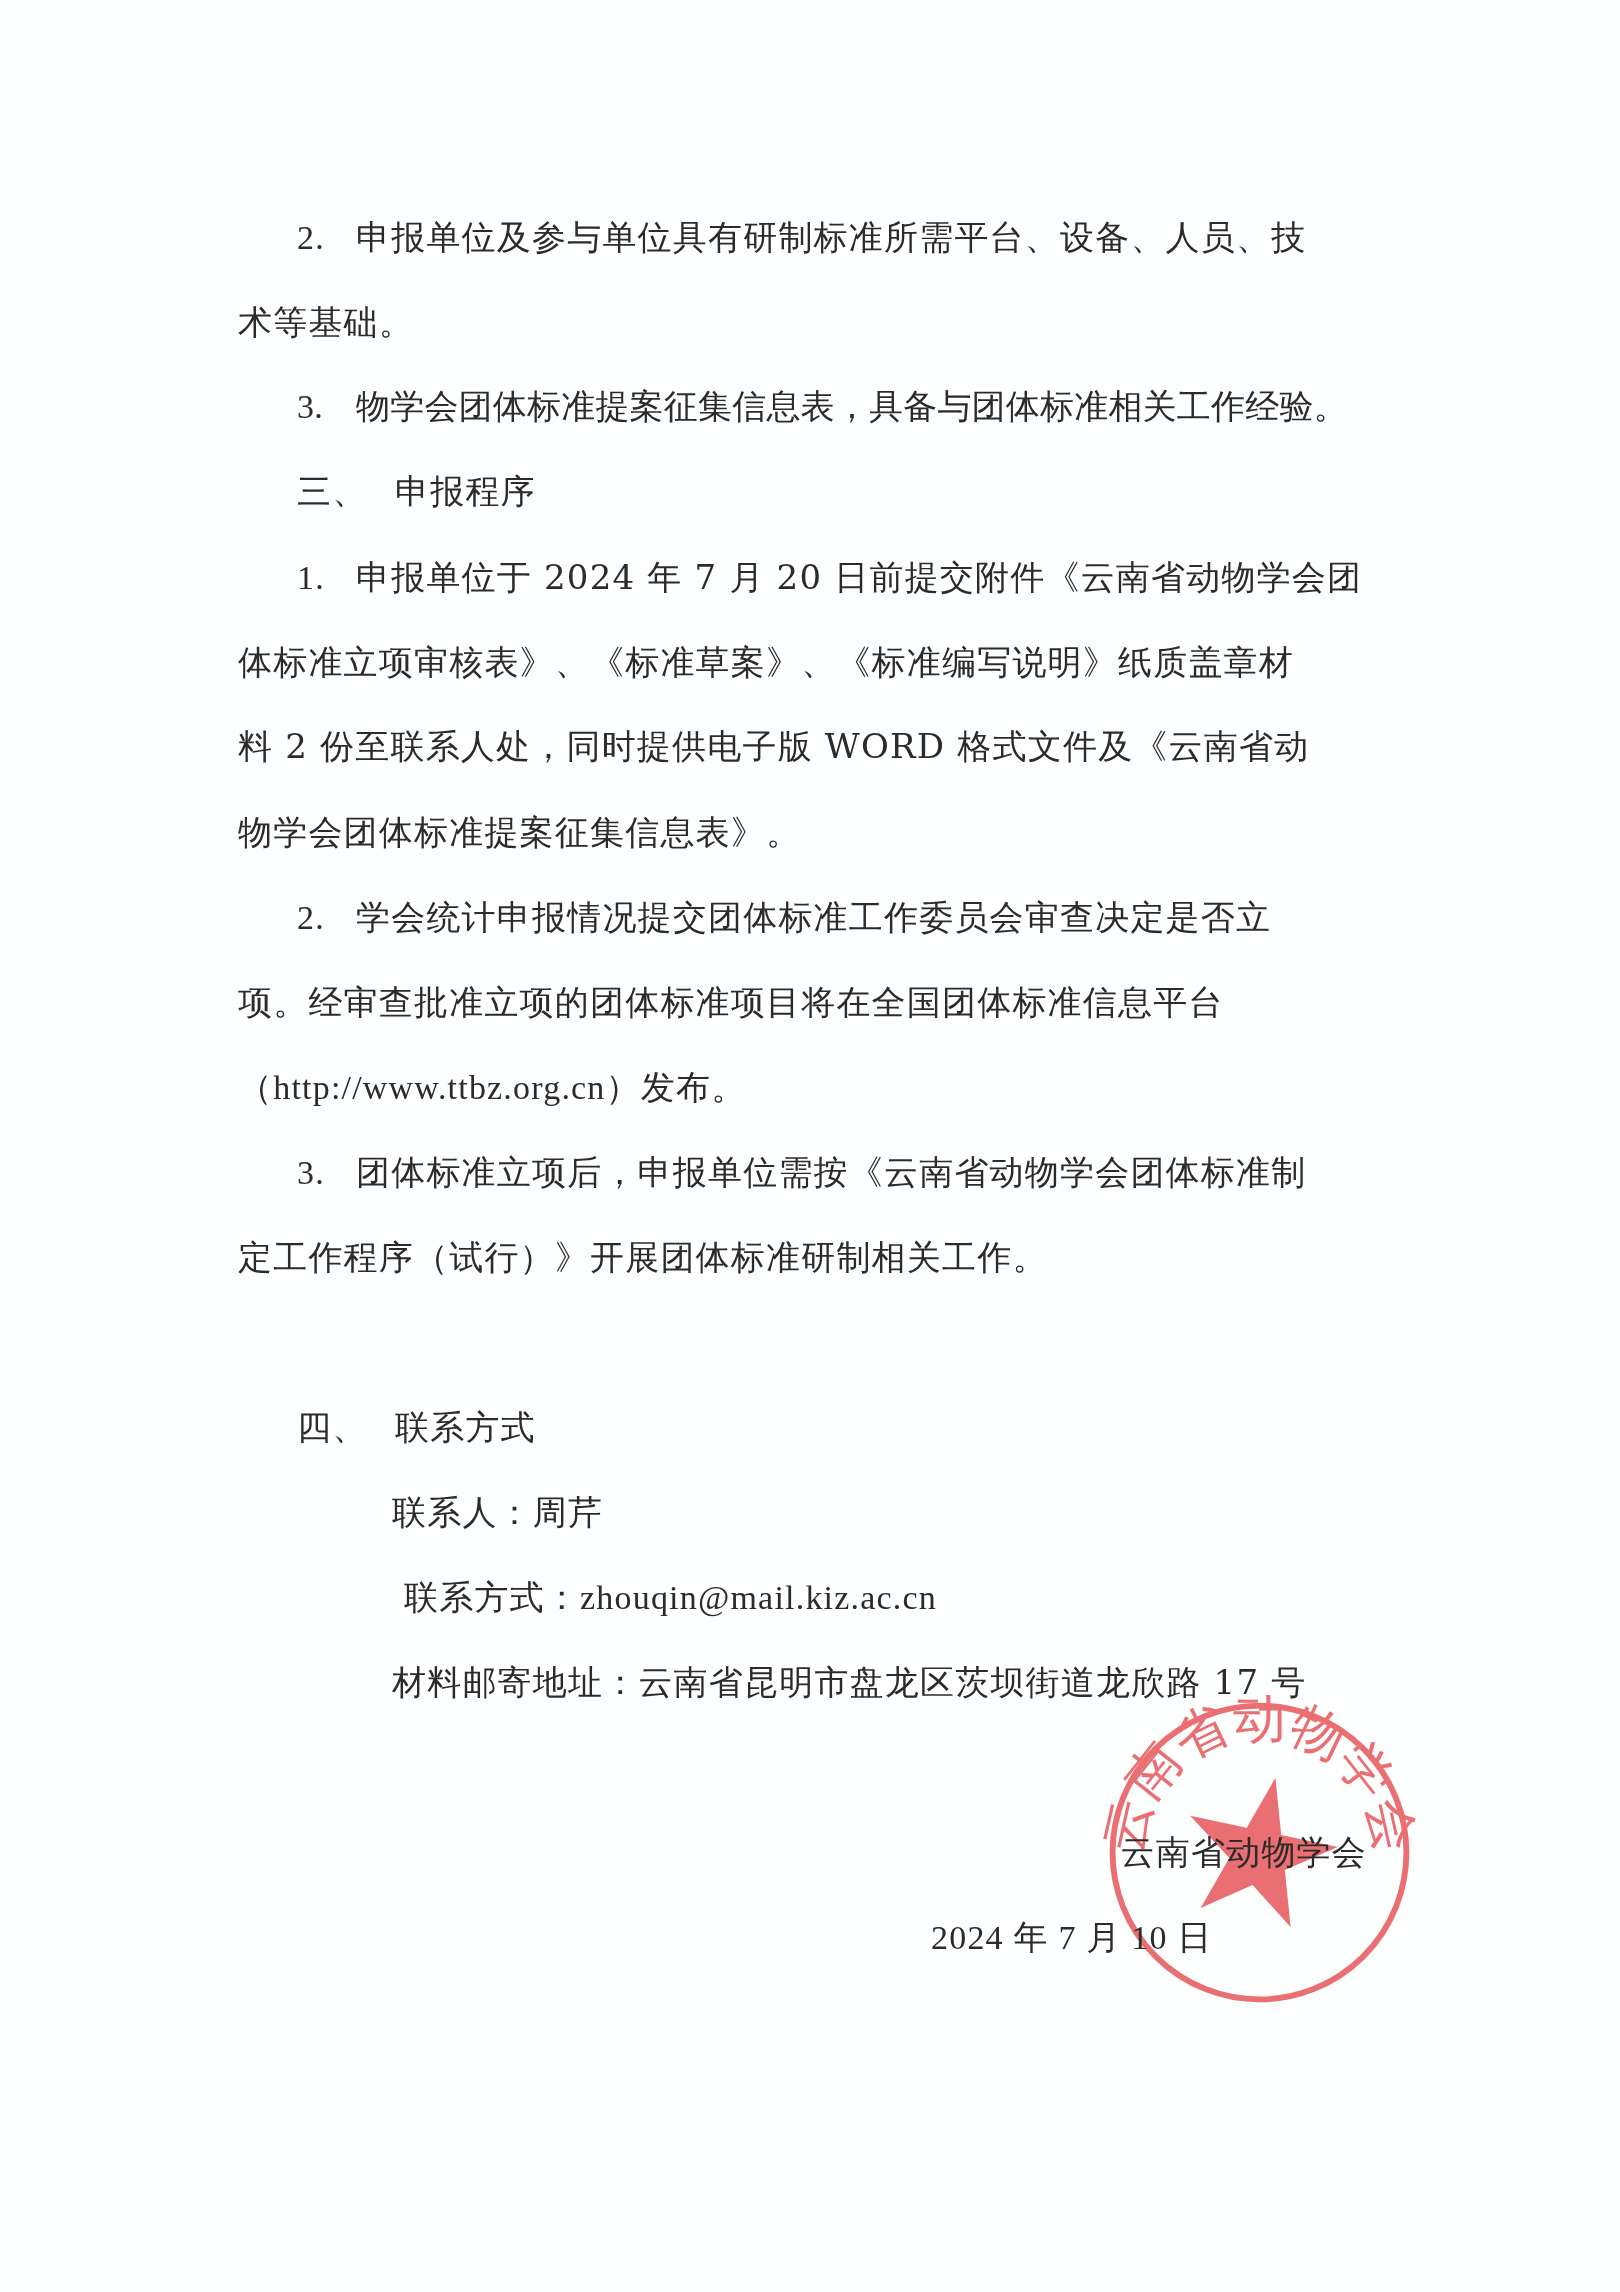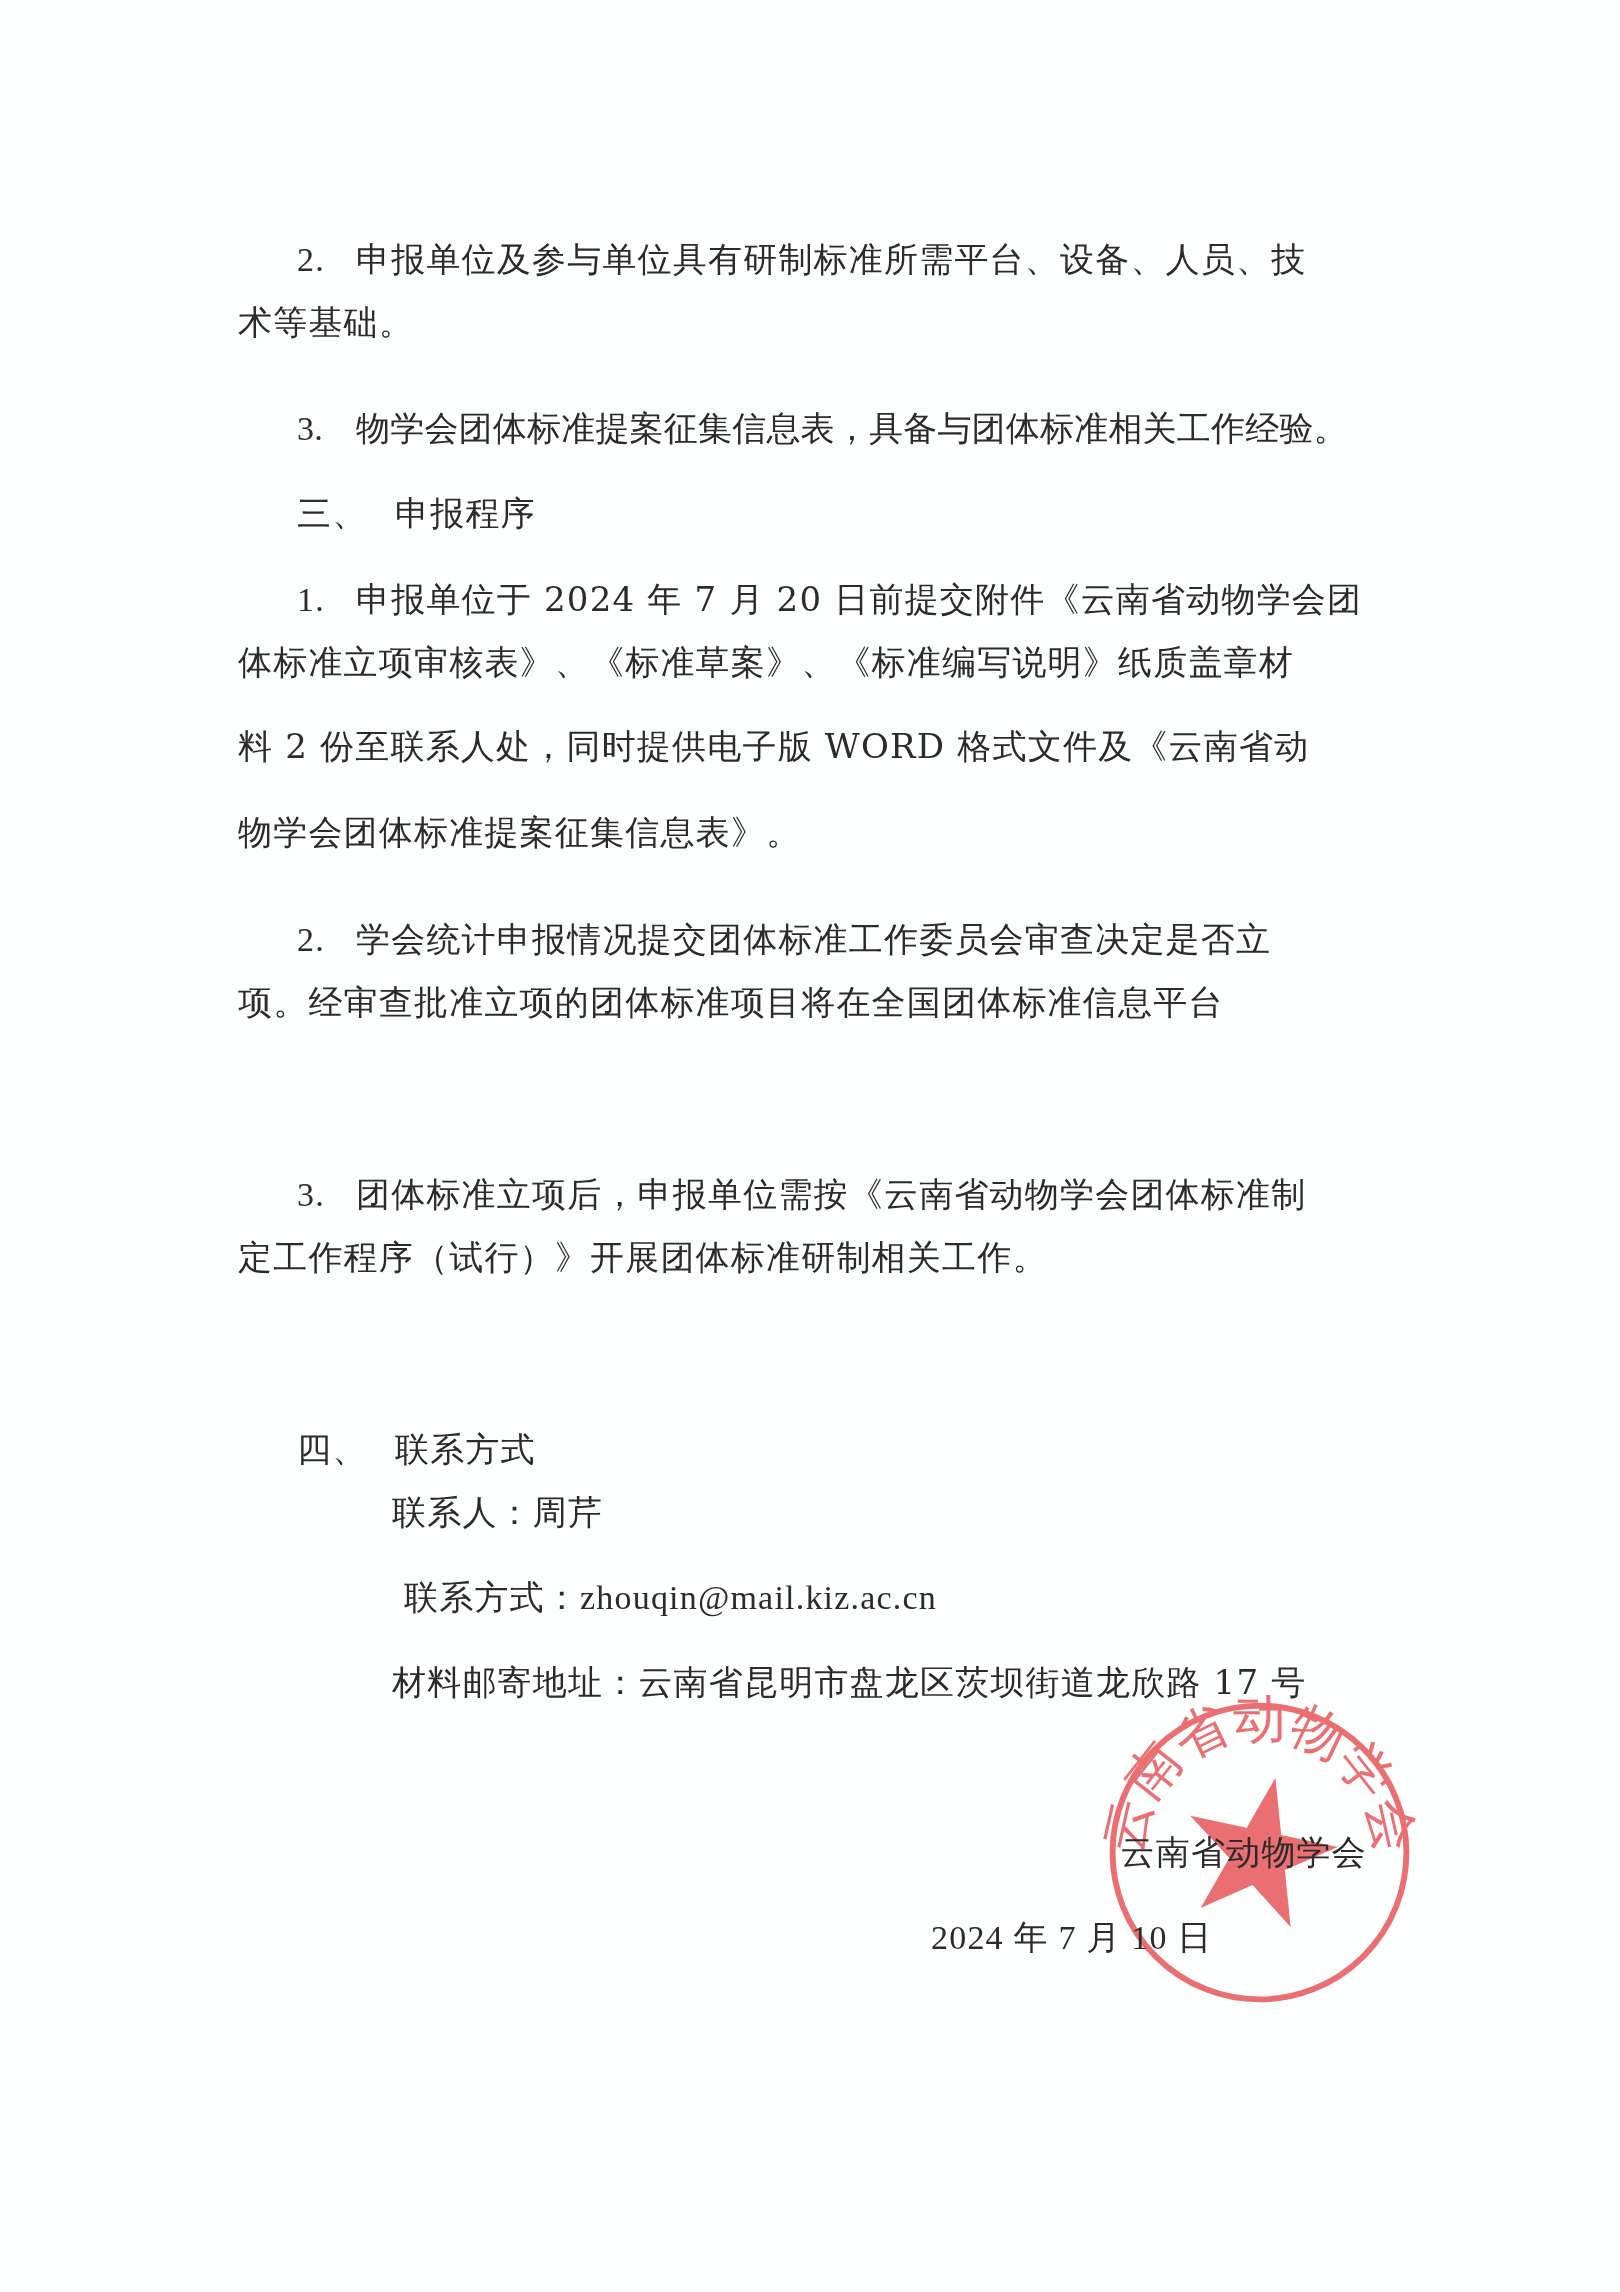--- a/index.html
+++ b/index.html
@@ -1,21 +1,21 @@
 <!DOCTYPE html>
 <html><head>
 <meta charset="utf-8">
 <style>
   html, body { margin: 0; padding: 0; background: #ffffff; }
   body { width: 1620px; height: 2293px; position: relative; overflow: hidden;
          font-family: "DejaVu Serif", "Liberation Serif", serif; color: #2b2b2b; }
   .page { position: absolute; left: 0; top: 0; width: 1620px; height: 2293px; background: #fdfefe; }
   .ln { position: absolute; white-space: nowrap; font-size: 34px; line-height: 43px; letter-spacing: 1.2px; }
   .l0 { left: 238px; }
-  .l1 { left: 297px; margin-top: 22px; }
+  .l1 { left: 297px; }
   .l2 { left: 392px; }
   .num { display: inline-block; width: 59px; }
   .sec { display: inline-block; width: 98px; }
   .lat { font-family: "Liberation Serif", serif; }
   .seal { position: absolute; left: 1093px; top: 1686px; width: 333px; height: 333px; opacity: 0.78; pointer-events: none; }
 </style>
 </head>
 <body>
 
 <div class="page">
@@ -37,20 +37,23 @@
     <span class="num lat">1.</span><span>申报单位于 2024 年 7 月 20 日前提交附件《云南省动物学会团</span>
   </div>
   <div class="ln l0" style="top:641px;">体标准立项审核表》、《标准草案》、《标准编写说明》纸质盖章材</div>
   <div class="ln l0" style="top:725px;">料 2 份至联系人处，同时提供电子版 WORD 格式文件及《云南省动</div>
   <div class="ln l0" style="top:811px;">物学会团体标准提案征集信息表》。</div>
 
   <div class="ln l1" style="top:896px;">
     <span class="num lat">2.</span><span>学会统计申报情况提交团体标准工作委员会审查决定是否立</span>
   </div>
   <div class="ln l0" style="top:981px;">项。经审查批准立项的团体标准项目将在全国团体标准信息平台</div>
+  <div class="ln l0" style="top:1066px;">
+    <span>（</span><span class="lat">http://www.ttbz.org.cn</span><span>）发布。</span>
+  </div>
 
   <div class="ln l1" style="top:1151px;">
     <span class="num lat">3.</span><span>团体标准立项后，申报单位需按《云南省动物学会团体标准制</span>
   </div>
   <div class="ln l0" style="top:1236px;">定工作程序（试行）》开展团体标准研制相关工作。</div>
 
   <div class="ln l1" style="top:1406px;">
     <span class="sec">四、</span><span>联系方式</span>
   </div>
 

